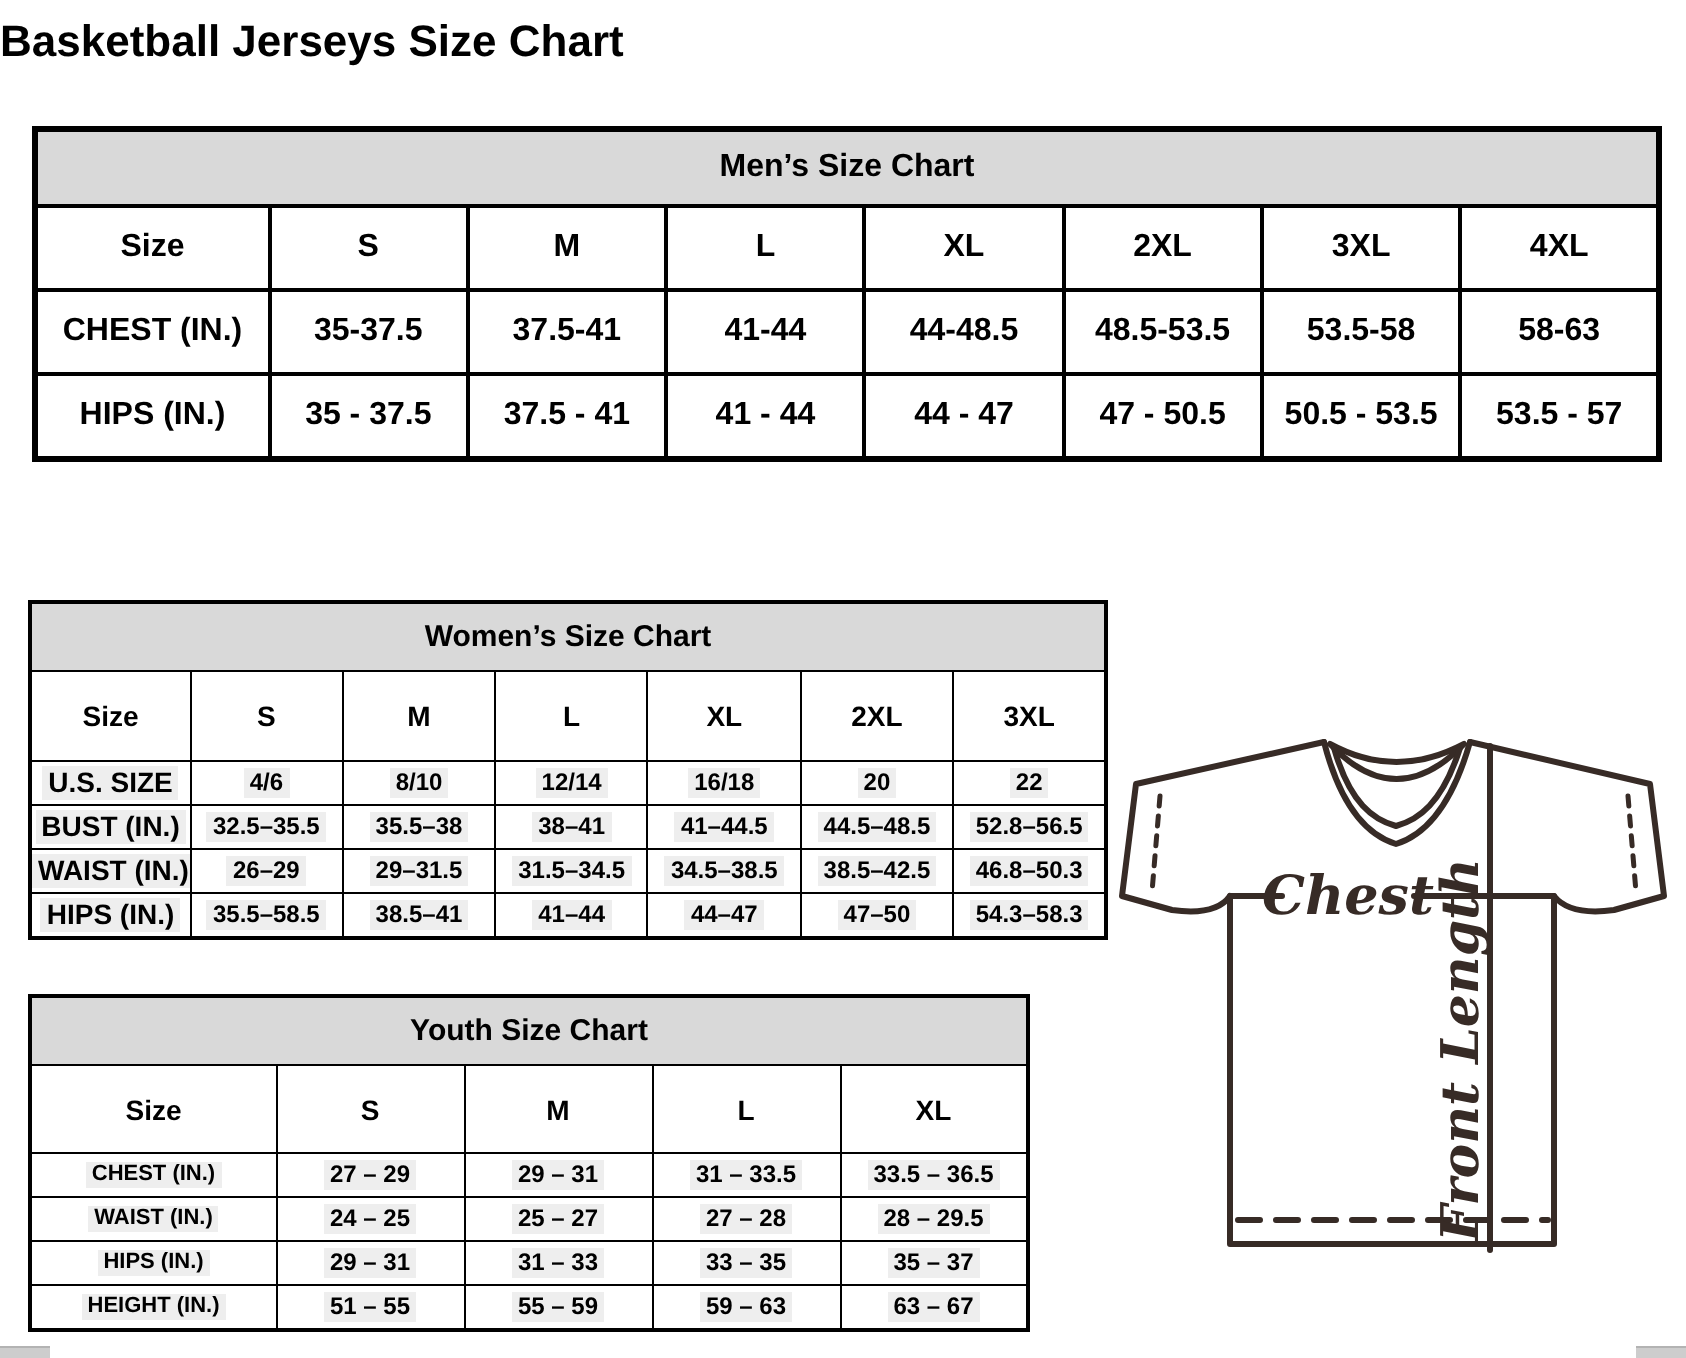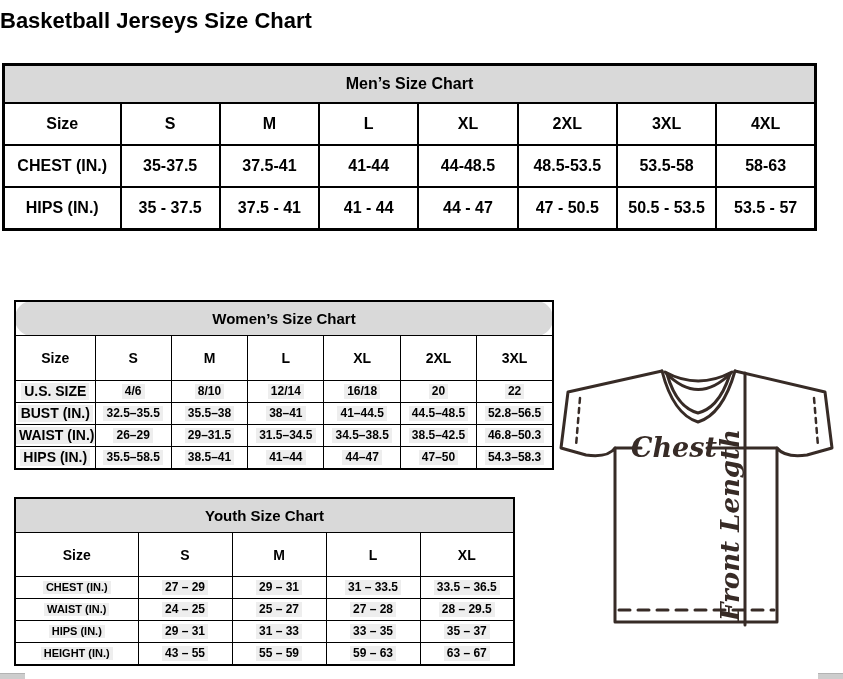--- a/index.html
+++ b/index.html
@@ -15,29 +15,29 @@
   table.tbl{
     position:absolute;border-collapse:collapse;table-layout:fixed;
     background:#fff;font-weight:bold;color:#000;
   }
   .tbl th,.tbl td{
     text-align:center;vertical-align:middle;padding:0;
     font-weight:bold;overflow:hidden;white-space:nowrap;
   }
   .tbl .row-caption th{background:#d9d9d9;}
   
-  #mens{left:2px;top:63px;width:815px;border:3px solid #000;font-size:16px;}
+  #mens{left:16px;top:63px;width:815px;border:3px solid #000;font-size:16px;}
   #mens th,#mens td{border:2px solid #000;}
   #mens .row-caption th{height:36px;font-size:16px;}
   #mens .row-head th{height:40px;font-size:16px;}
   #mens .row-data th,#mens .row-data td{height:40px;}
   
   #womens{left:14px;top:300px;width:540px;border:2px solid #000;font-size:12px;}
   #womens th,#womens td{border:1px solid #000;}
-  #womens .row-caption th{height:33px;font-size:15px;border-radius:17px;}
+  #womens .row-caption th{height:33px;font-size:15px;}
   #womens .row-head th{height:44px;font-size:14px;}
   #womens .row-data th{height:21px;font-size:14px;}
   #womens .row-data td{height:21px;font-size:12px;}
   
   #youth{left:14px;top:497px;width:501px;border:2px solid #000;font-size:12px;padding-left:45px;}
   #youth th,#youth td{border:1px solid #000;}
   #youth .row-caption th{height:33px;font-size:15px;}
   #youth .row-head th{height:43px;font-size:14px;}
   #youth .row-data th{height:21px;font-size:11px;}
   #youth .row-data td{height:21px;font-size:12px;}
@@ -204,21 +204,21 @@
       </tr>
       <tr class="row-data">
         <th><span class="hl">HIPS (IN.)</span></th>
         <td><span class="hl">29 – 31</span></td>
         <td><span class="hl">31 – 33</span></td>
         <td><span class="hl">33 – 35</span></td>
         <td><span class="hl">35 – 37</span></td>
       </tr>
       <tr class="row-data">
         <th><span class="hl">HEIGHT (IN.)</span></th>
-        <td><span class="hl">43 – 55</span></td>
+        <td><span class="hl">51 – 55</span></td>
         <td><span class="hl">55 – 59</span></td>
         <td><span class="hl">59 – 63</span></td>
         <td><span class="hl">63 – 67</span></td>
       </tr>
     </tbody>
   </table>
 
 <svg id="jersey" viewBox="0 0 288 316">
   <g fill="none" stroke="#372b26" stroke-width="3" stroke-linejoin="round" stroke-linecap="round">
 

